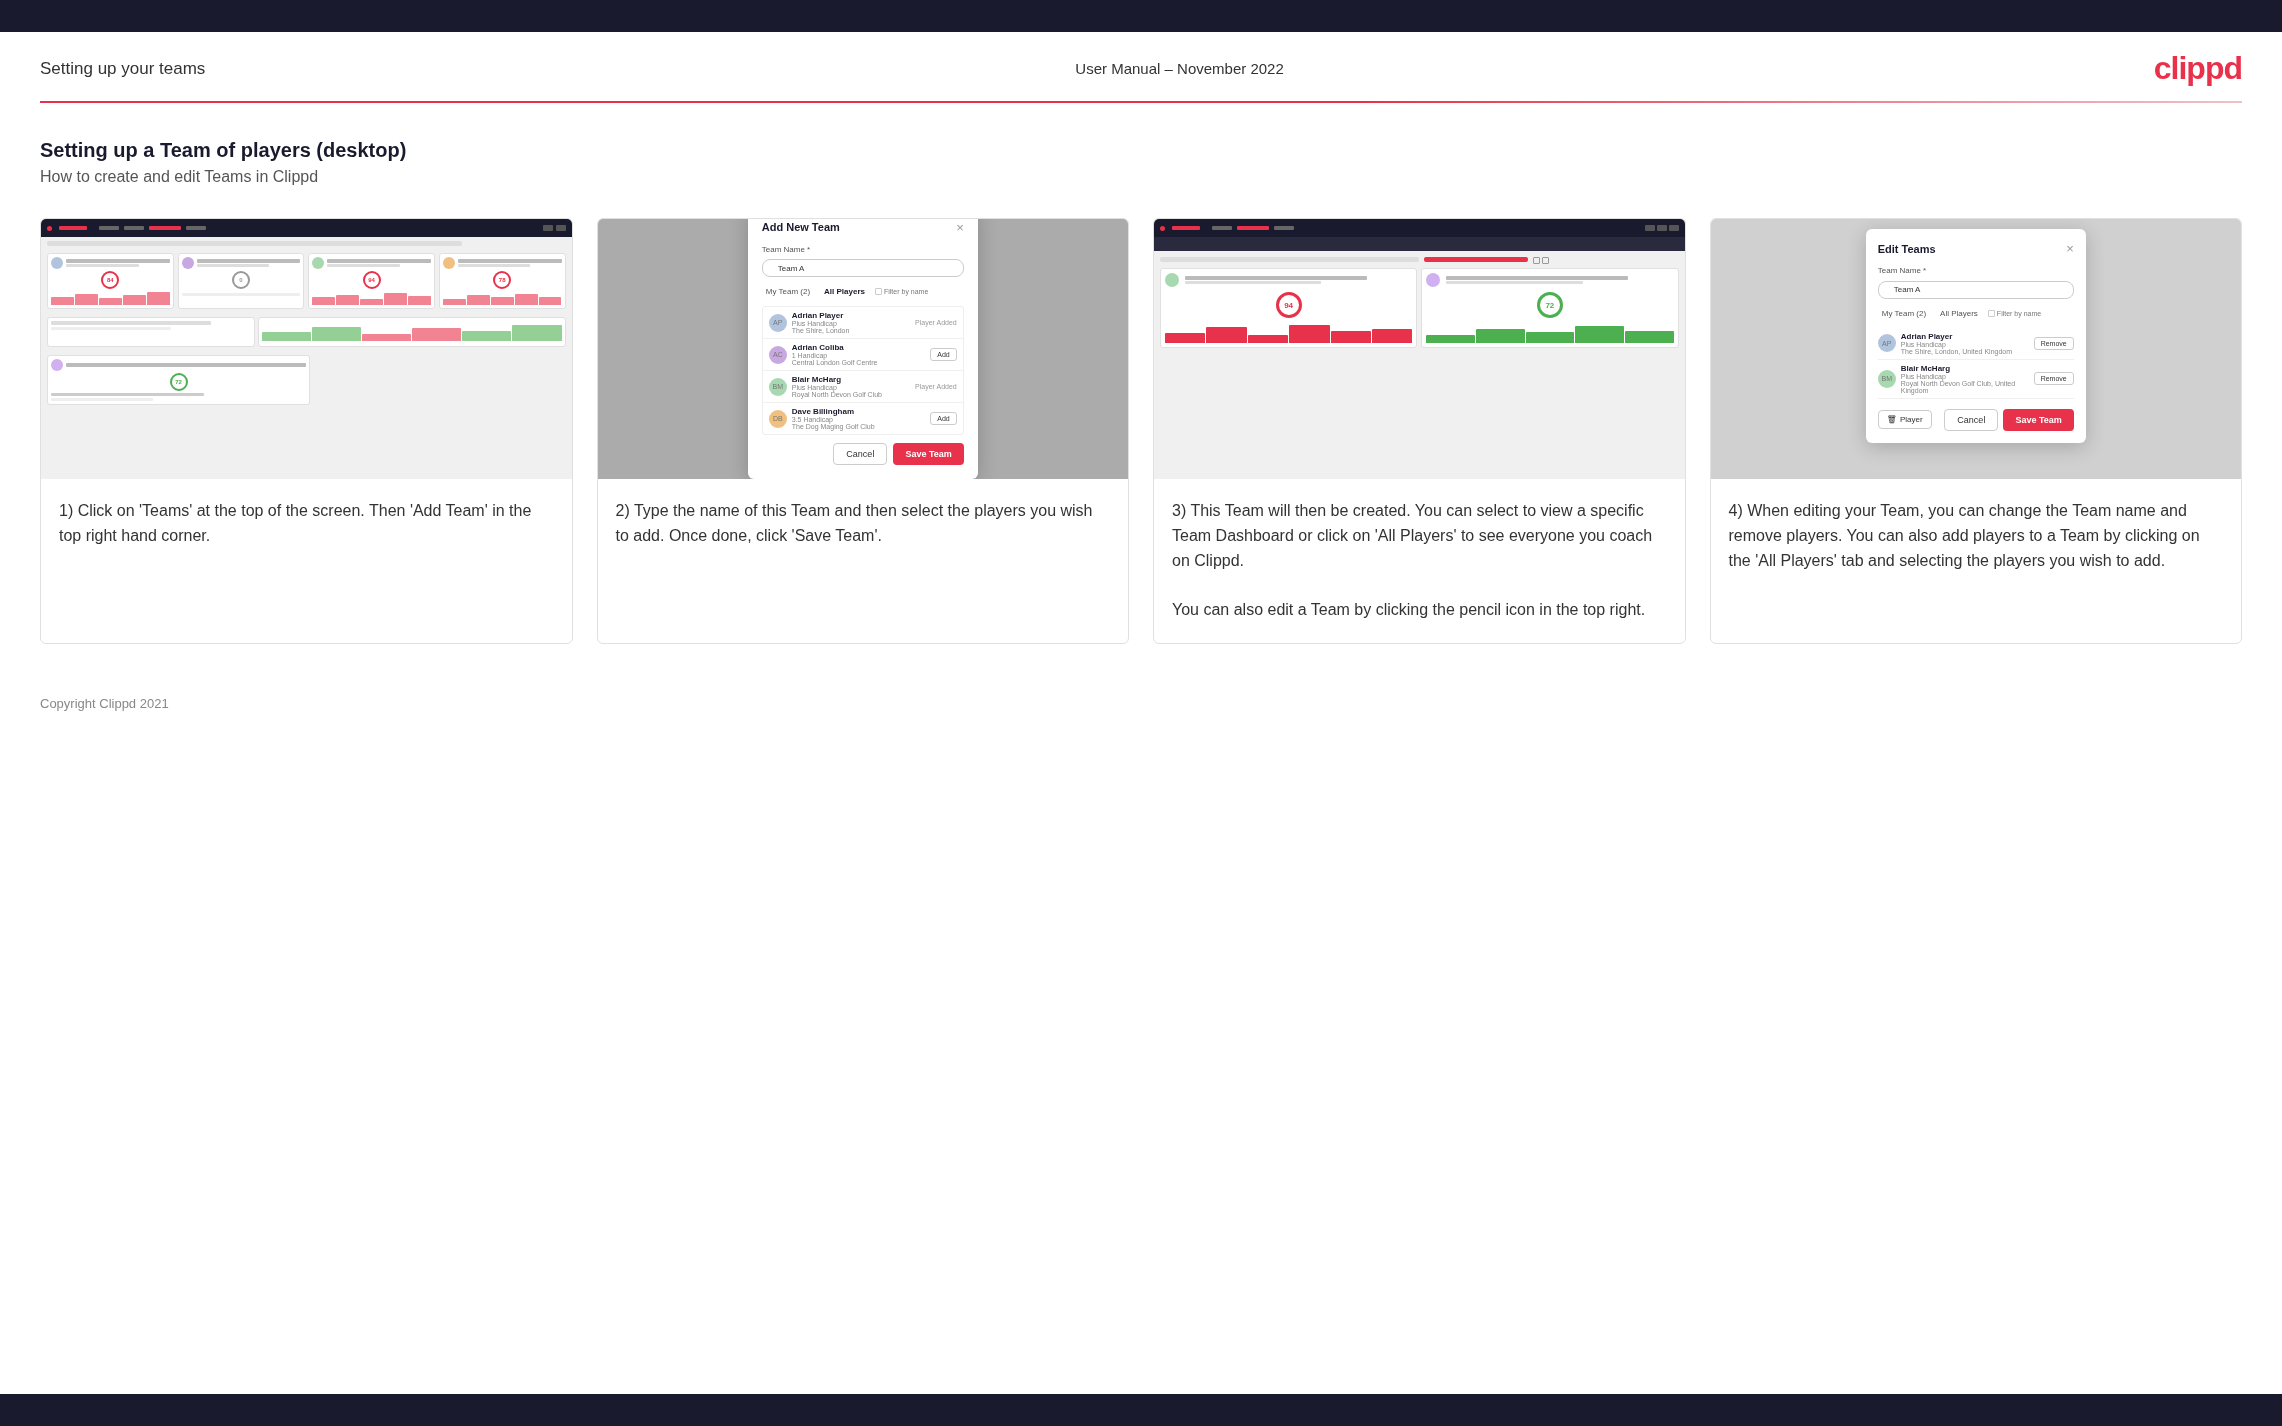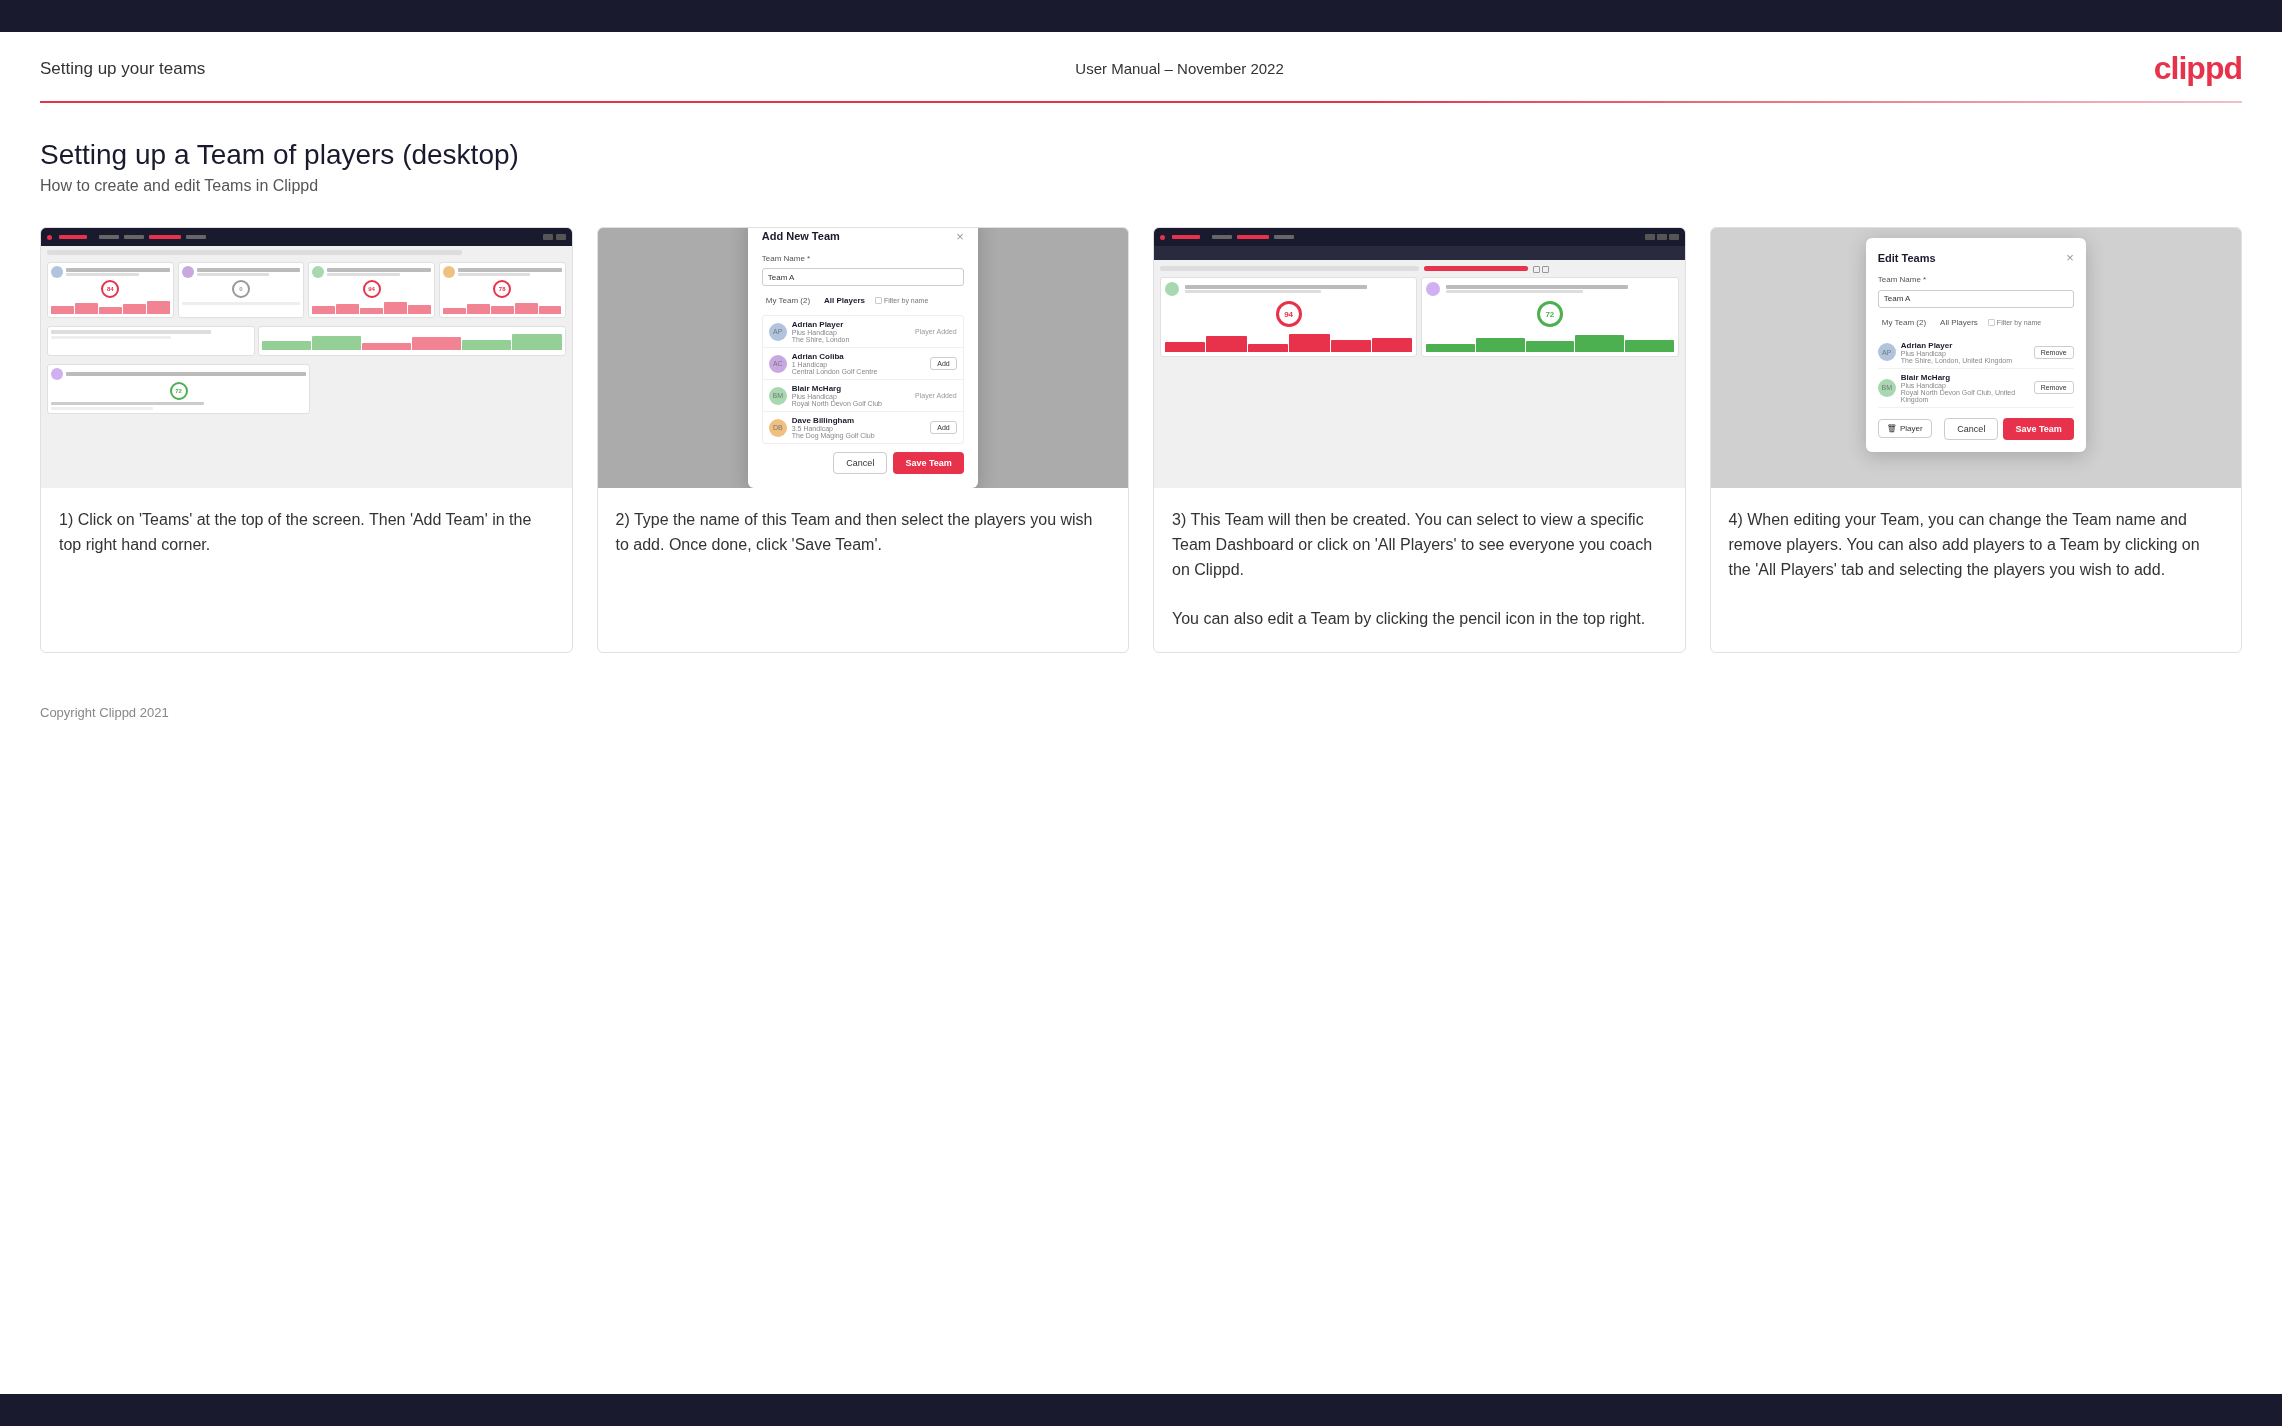--- a/index.html
+++ b/index.html
@@ -44,22 +44,22 @@
       height: 2px;
       background: linear-gradient(to right, #e8314a 60%, #f0c0c8 100%);
       margin: 0 40px;
     }
 
     
     .main {
       padding: 36px 40px 0 40px;
     }
     .page-title {
-      font-size: 28px;
-      font-weight: 400;
+      font-size: 20px;
+      font-weight: 700;
       color: #1a1a2e;
       margin-bottom: 6px;
     }
     .page-subtitle {
       font-size: 16px;
       color: #555;
       margin-bottom: 32px;
     }
 
     
@@ -204,22 +204,22 @@
     }
     .modal-label {
       font-size: 8px;
       color: #555;
       margin-bottom: 3px;
     }
     .modal-input {
       width: 100%;
       height: 18px;
       border: 1px solid #ccc;
-      border-radius: 3px;
-      padding: 0 5px;
+      border-radius: 8px;
+      padding: 0 15px;
       font-size: 8px;
       color: #333;
       margin-bottom: 8px;
     }
     .modal-tabs {
       display: flex;
       gap: 6px;
       margin-bottom: 8px;
       align-items: center;
     }

